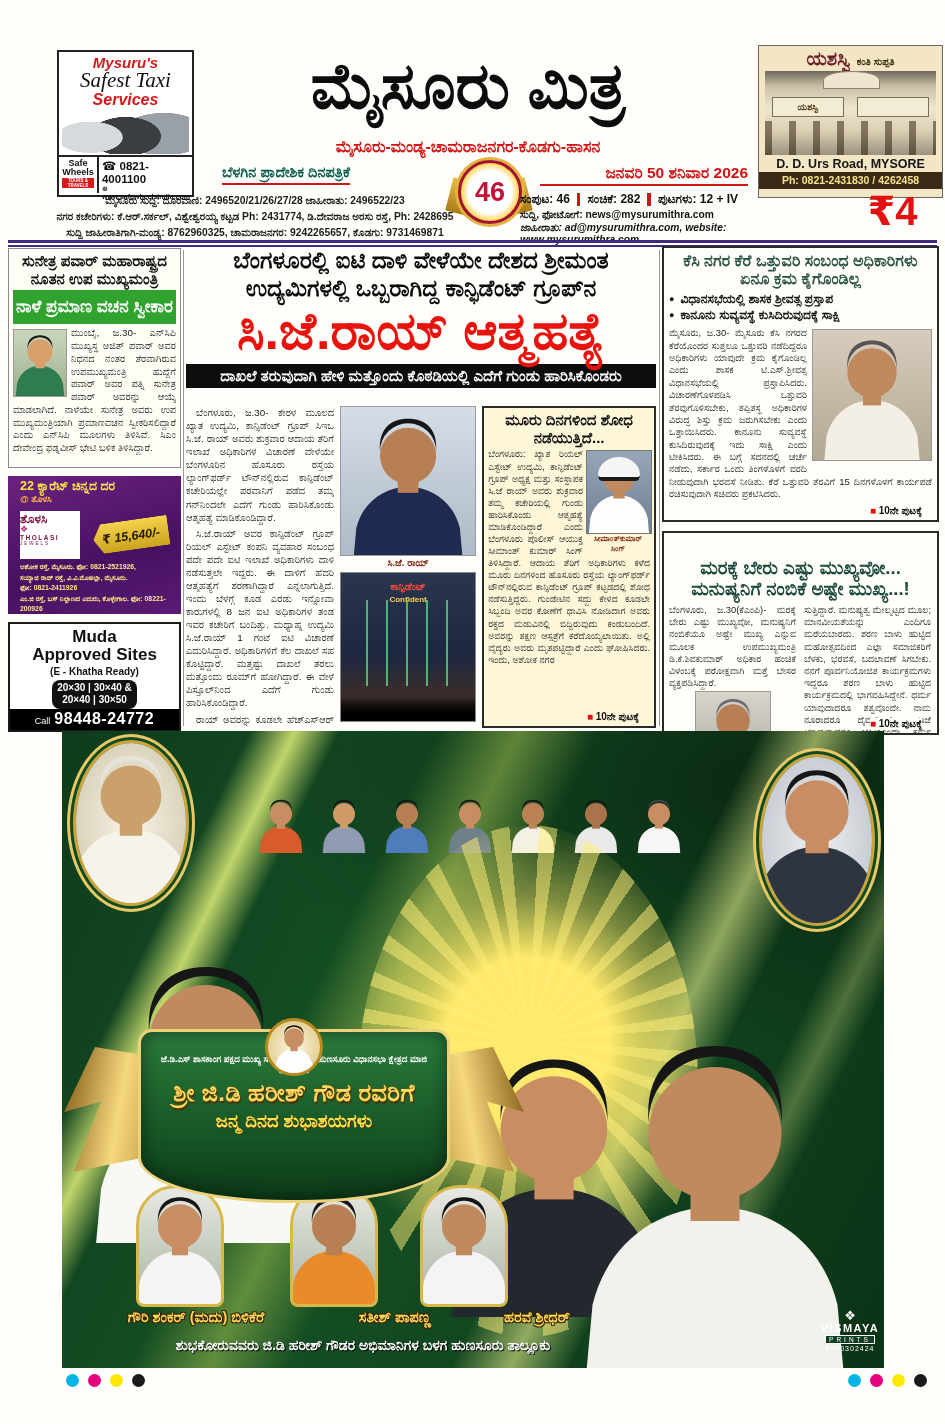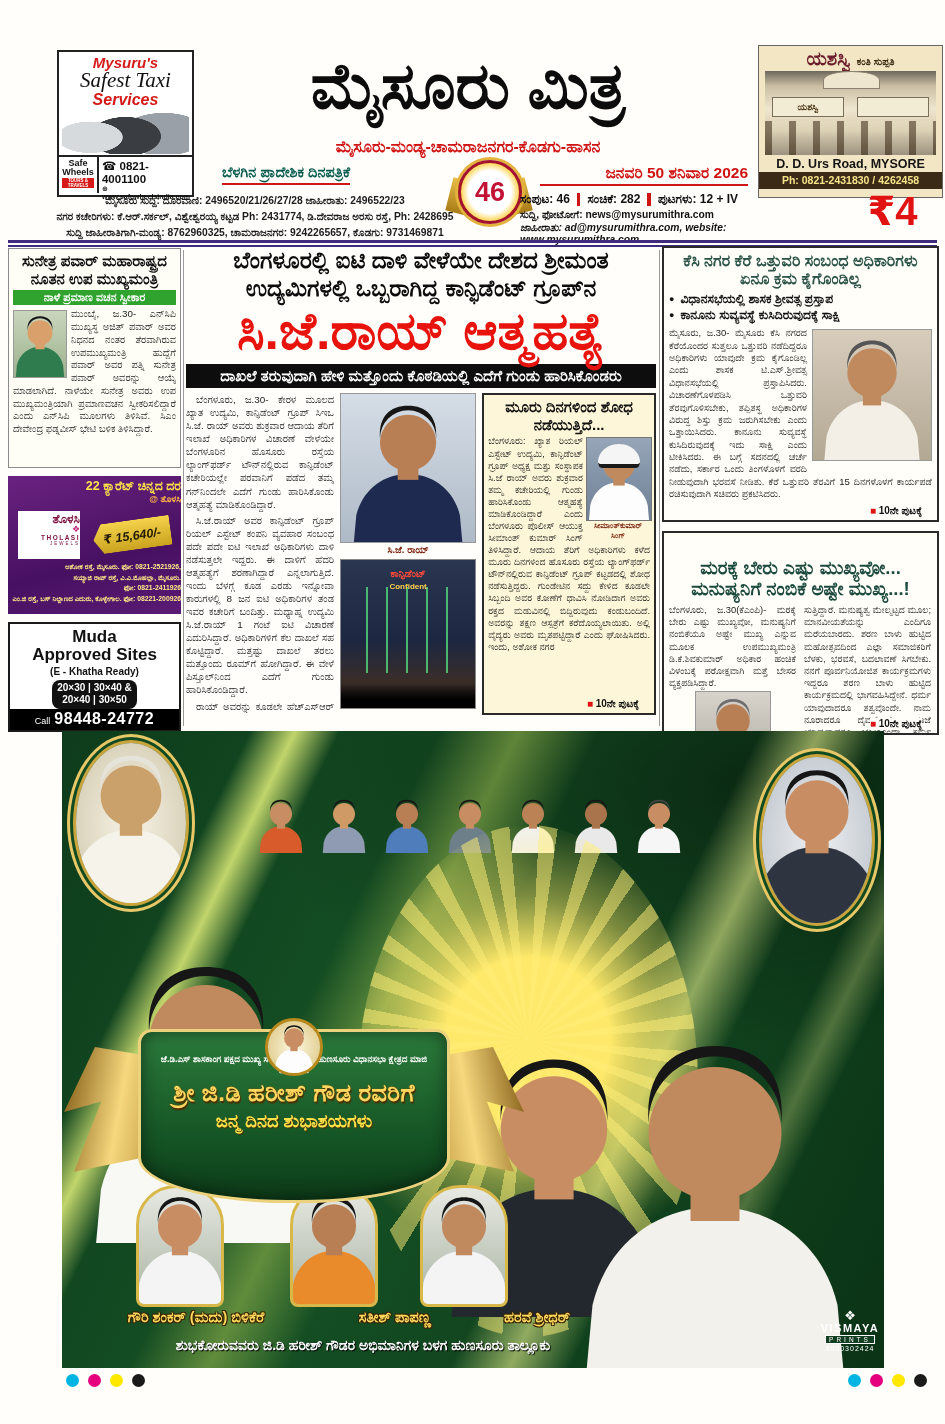--- a/index.html
+++ b/index.html
@@ -55,26 +55,26 @@
   .sep{width:3.5px;height:13px;background:#d01414;display:inline-block;}
   .email-row{font-size:10.3px;margin-top:3px;}
   .adw-row{font-size:10.3px;font-style:italic;margin-top:1px;}
   #price{left:845px;top:188px;width:95px;text-align:center;color:#e01212;font-size:40px;font-weight:bold;}
   #rule{left:8px;top:240px;width:929px;height:2px;border-top:3px solid #3f2a7e;border-bottom:2px solid #3f2a7e;}
   .vrule{width:1px;background:#9a9a9a;top:250px;height:476px;}
   
   #left-col{left:8px;top:248px;width:173px;}
   .left-story{border:1px solid #8a8a8a;background:#fffef6;padding:3px 4px;height:212px;overflow:hidden;}
   .ls-head{font-size:15px;font-weight:bold;text-align:center;line-height:1.18;color:#0d0d0d;}
-  .ls-strap{margin:3px 0;background:#2fa32e;color:#fff;font-size:11px;font-weight:bold;text-align:center;padding:1px 0;}
+  .ls-strap{margin:3px 0;background:#2fa32e;color:#fff;font-size:17px;font-weight:bold;text-align:center;padding:7px 0;}
   .ls-body{font-size:9.8px;text-align:justify;line-height:1.3;color:#222;}
   .ls-photo{float:left;width:52px;height:66px;margin:2px 4px 1px 0;border:1px solid #999;
      background:linear-gradient(#c9d6bc,#9db18e);overflow:hidden;}
   .tholasi{margin-top:8px;height:132px;background:linear-gradient(165deg,#6a2280,#471061 60%,#5a1b74);
-     color:#ffe98a;text-align:right;padding:3px 0;position:relative;overflow:hidden;}
+     color:#ffe98a;text-align:left;padding:3px 12px;position:relative;overflow:hidden;}
   .th-title{font-size:12.5px;font-weight:bold;color:#ffe24a;}
   .th-at{font-size:9px;font-weight:bold;color:#ffb347;}
   .th-mid{display:flex;margin-top:6px;gap:13px;align-items:center;justify-content:center;}
   .th-logo{background:#fff;width:62px;height:46px;padding-top:2px;}
   .th-kn{font-size:12px;font-weight:bold;color:#7c1240;line-height:1;}
   .th-motif{color:#c42a7a;font-size:9px;line-height:1;}
   .th-en{font-size:6.5px;color:#7c1240;letter-spacing:1.5px;font-weight:bold;}
   .th-jw{font-size:4.5px;color:#7c1240;letter-spacing:2px;}
   .th-tag{width:78px;height:30px;transform:rotate(-8deg);background:linear-gradient(#f5d34b,#caa21f);
      clip-path:polygon(0 50%,12% 0,100% 0,100% 100%,12% 100%);display:flex;align-items:center;justify-content:center;
@@ -88,21 +88,21 @@
   .m-addr{font-size:9px;font-weight:bold;line-height:1.2;}
   .m-call{position:absolute;left:0;right:0;bottom:0;background:#000;color:#fff;display:flex;align-items:baseline;
      justify-content:center;gap:4px;padding:1px 0 2px;}
   .m-call-label{font-size:9px;}
   .m-call-num{font-size:16px;font-weight:bold;letter-spacing:.5px;}
   
   #lead{left:186px;top:246px;width:470px;}
   .kicker{font-size:23px;font-weight:bold;text-align:center;line-height:1.22;color:#0c0c0c;}
   .headline{font-size:52px;font-weight:bold;color:#e8130d;text-align:center;line-height:1.0;margin-top:3px;}
   .subbar{margin-top:7px;background:#0d0d0d;color:#fff;font-size:15px;font-weight:bold;text-align:center;padding:3px 0;}
-  .lead-cols{display:flex;gap:6px;margin-top:5px;height:322px;overflow:hidden;}
+  .lead-cols{display:flex;gap:6px;margin-top:18px;height:322px;overflow:hidden;}
   .lc-a{width:150px;font-size:9.9px;text-align:justify;line-height:1.32;color:#222;overflow:hidden;}
   .lc-a p{margin:0 0 3px;text-indent:10px;}
   .lc-b{width:138px;}
   .cj-photo{height:148px;border:1px solid #999;background:linear-gradient(#d5dde6,#aebac7);position:relative;overflow:hidden;}
   .cj-cap{font-size:9.5px;font-weight:bold;color:#7a1d07;text-align:center;margin:1px 0 3px;}
   .bldg{height:148px;border:1px solid #888;position:relative;overflow:hidden;
      background:linear-gradient(180deg,#2a3550 0%,#1d2742 55%,#3a2d28 82%,#151310 100%);}
   .bldg-lights{position:absolute;left:12%;right:12%;top:18%;height:58%;opacity:.8;
      background:repeating-linear-gradient(90deg,transparent 0 9px,rgba(90,235,130,.9) 9px 11px,transparent 11px 20px);}
   .bldg-sign{position:absolute;top:8px;left:4px;right:4px;text-align:center;color:#ff4a3a;font-size:10px;font-weight:bold;}

